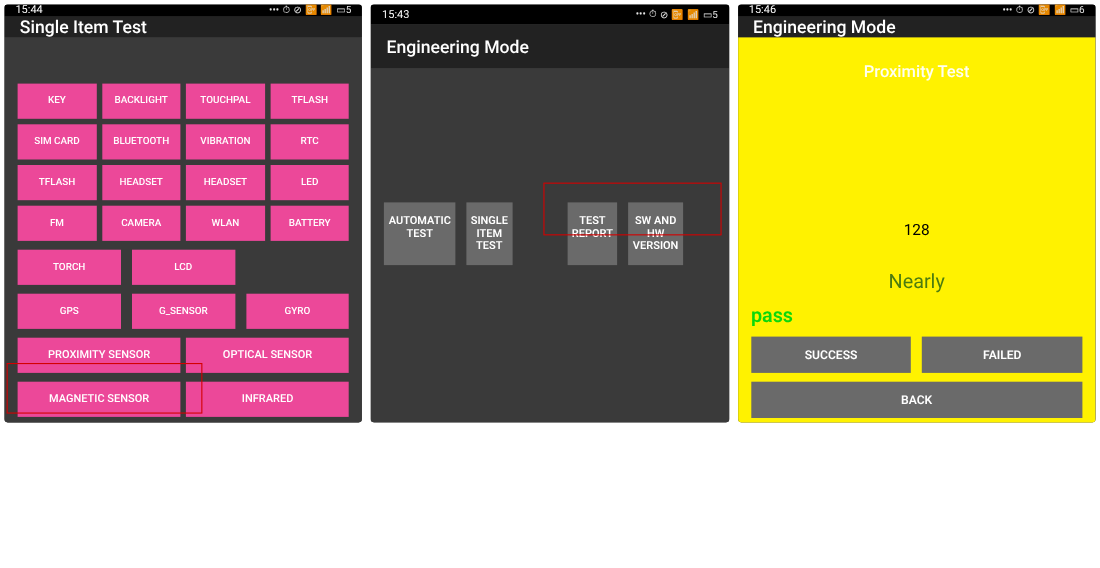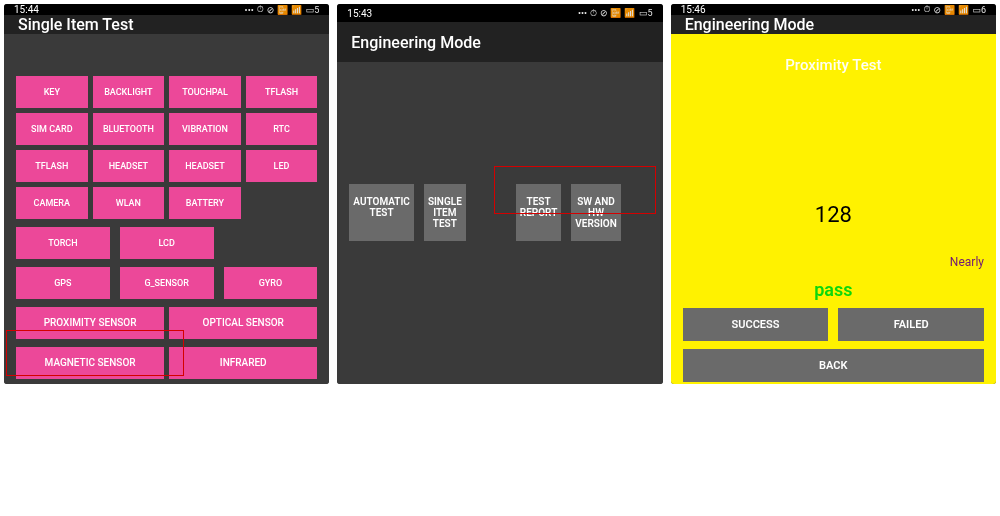--- a/index.html
+++ b/index.html
@@ -114,31 +114,30 @@
     text-align: center;
     color: #fff;
     font-size: 15px;
     font-weight: 500;
     opacity: 0.95;
     margin-top: 10px;
   }
   .prox-value {
     text-align: center;
     color: #000;
-    font-size: 22px;
+    font-size: 14px;
     margin-top: 120px;
   }
   .prox-status1 {
-    text-align: right;
-    color: #701a75;
-    font-size: 12px;
+    text-align: center;
+    color: #4d7c0f;
+    font-size: 18px;
     margin-top: 20px;
   }
   .prox-status2 {
-    text-align: center;
     color: #0bd80b;
     font-size: 18px;
     font-weight: 600;
     margin-top: 2px;
   }
   .prox-bottom {
     margin-top: auto;
     display: flex;
     flex-direction: column;
     gap: 8px;
@@ -183,20 +182,21 @@
       <div class="tile">TOUCHPAL</div>
       <div class="tile">TFLASH</div>
       <div class="tile">SIM CARD</div>
       <div class="tile">BLUETOOTH</div>
       <div class="tile">VIBRATION</div>
       <div class="tile">RTC</div>
       <div class="tile">TFLASH</div>
       <div class="tile">HEADSET</div>
       <div class="tile">HEADSET</div>
       <div class="tile">LED</div>
+      <div class="tile">FM</div>
       <div class="tile">CAMERA</div>
       <div class="tile">WLAN</div>
       <div class="tile">BATTERY</div>
     </div>
     <div class="row3">
       <div class="tile">TORCH</div>
       <div class="tile">LCD</div>
     </div>
     <div class="row3">
       <div class="tile">GPS</div>

